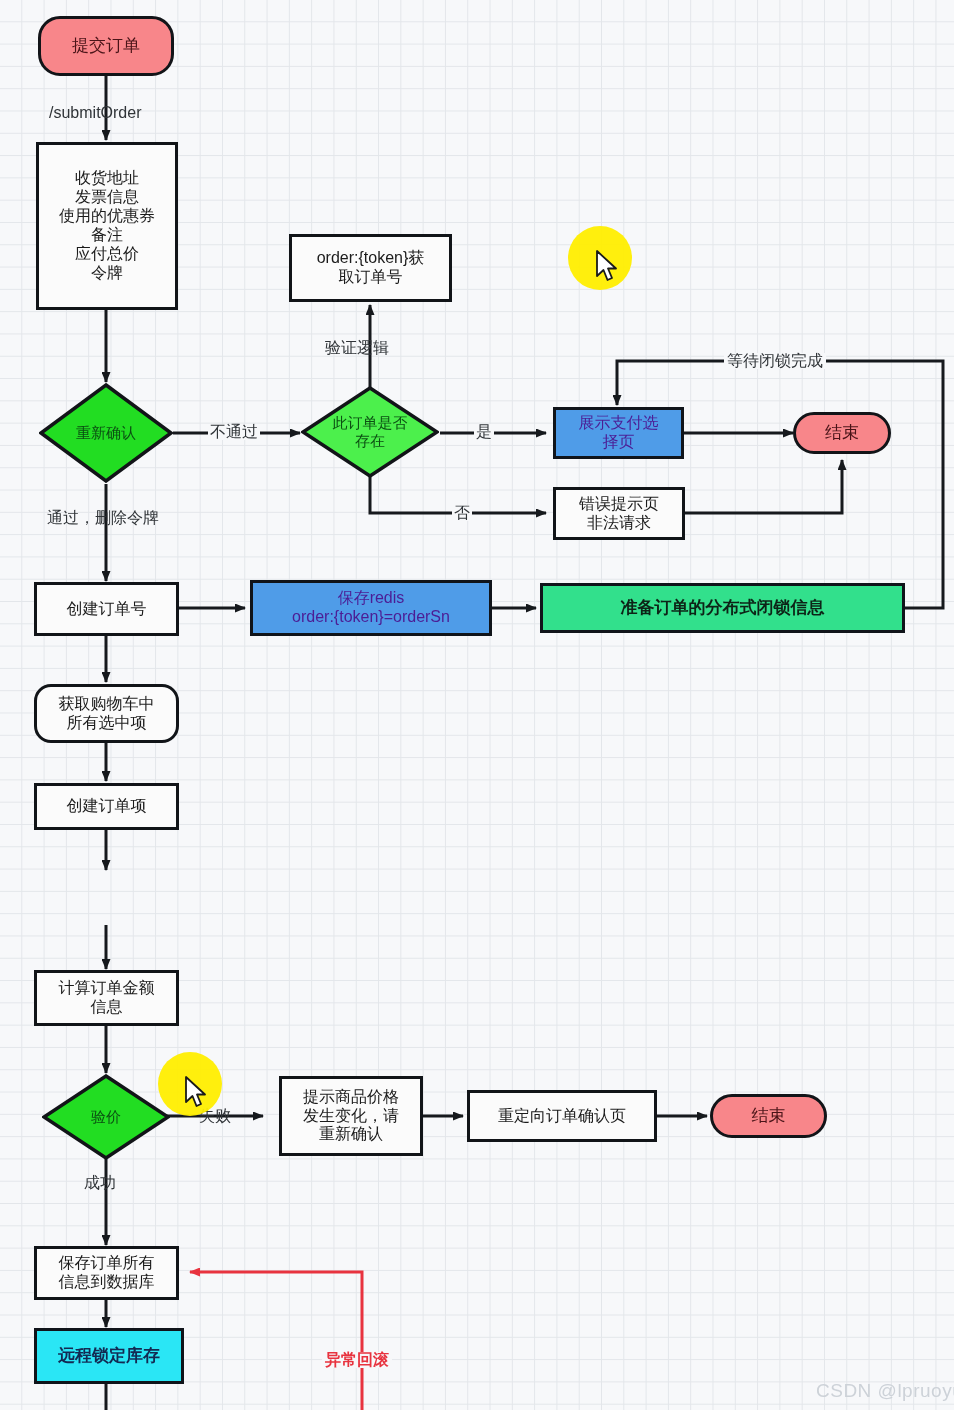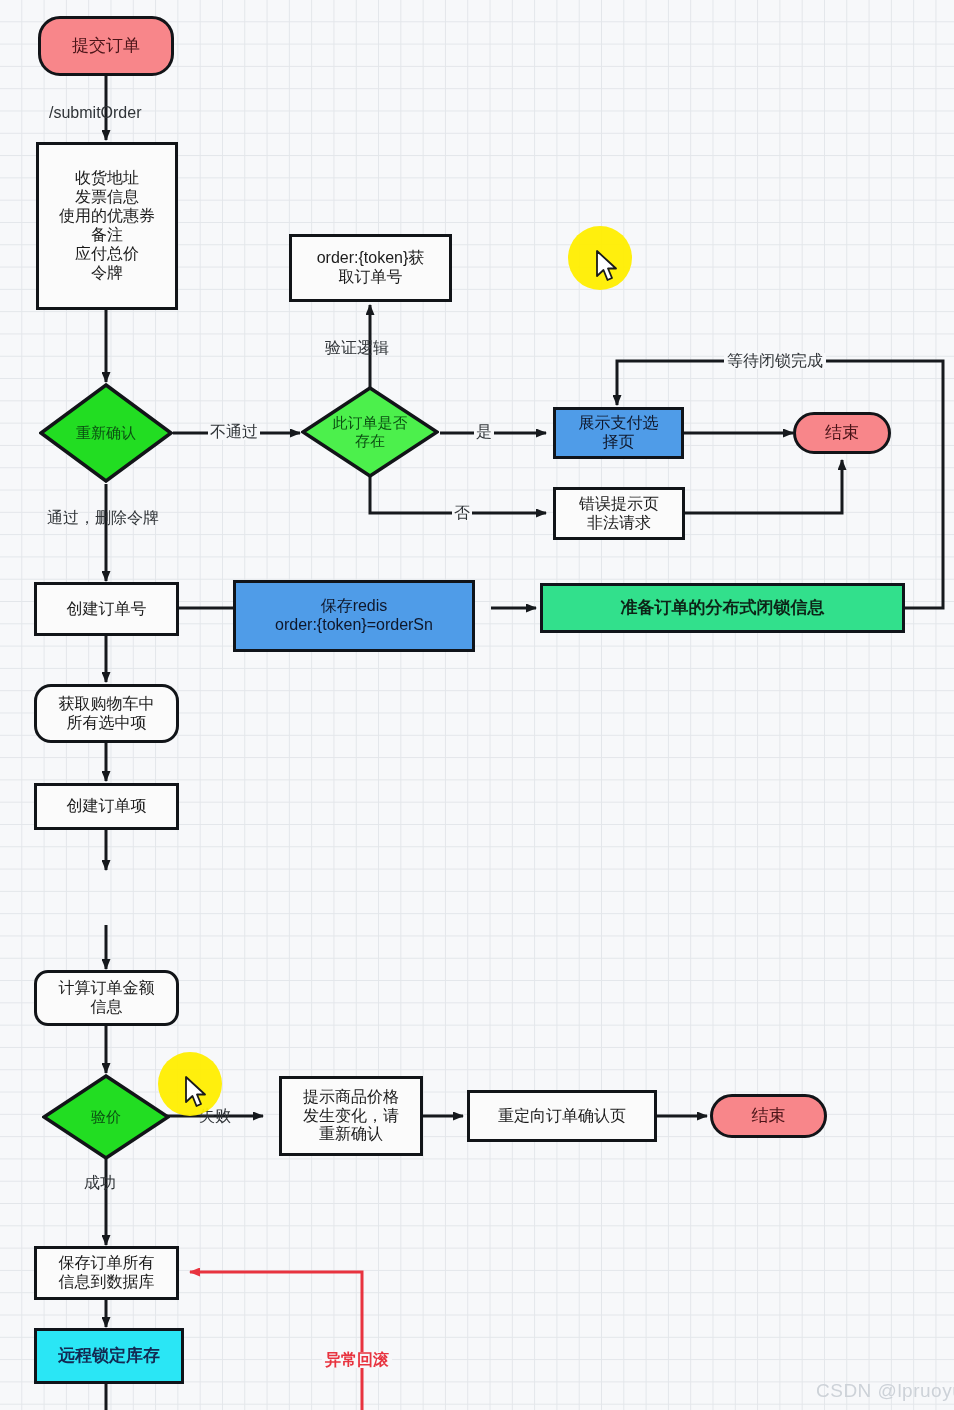--- a/index.html
+++ b/index.html
@@ -47,21 +47,21 @@
     font-size:15px;
     color:#0b4f12;
   }
   .dec .dshape{
     position:absolute;left:0;top:0;width:100%;height:100%;
   }
   .dec .dlabel{position:relative;z-index:2;}
   .blue{
     background:#4f9ce8;
     border:3px solid #10141a;
-    color:#0f172a;
+    color:#4c1d95;
     font-size:16px;
   }
   .mint{
     background:#32e08c;
     border:3px solid #10141a;
     color:#0d2417;
     font-size:17px;
     font-weight:bold;
   }
   .cyan{
@@ -193,32 +193,32 @@
   <div class="node blue" style="left:553px;top:407px;width:131px;height:52px;">展示支付选
 择页</div>
 
   <div class="node term" style="left:793px;top:412px;width:98px;height:42px;">结束</div>
 
   <div class="node proc" style="left:553px;top:487px;width:132px;height:53px;">错误提示页
 非法请求</div>
 
   <div class="node proc" style="left:34px;top:582px;width:145px;height:54px;">创建订单号</div>
 
-  <div class="node blue" style="left:233px;top:580px;width:242px;height:72px;">保存redis
+  <div class="node blue" style="left:250px;top:580px;width:242px;height:56px;">保存redis
 order:{token}=orderSn</div>
 
   <div class="node mint" style="left:540px;top:583px;width:365px;height:50px;">准备订单的分布式闭锁信息</div>
 
   <div class="node proc" style="left:34px;top:684px;width:145px;height:59px;border-radius:17px;">获取购物车中
 所有选中项</div>
 
   <div class="node proc" style="left:34px;top:783px;width:145px;height:47px;">创建订单项</div>
 
 
-  <div class="node proc" style="left:34px;top:970px;width:145px;height:56px;border-radius:14px;">计算订单金额
+  <div class="node proc" style="left:34px;top:970px;width:145px;height:56px;">计算订单金额
 信息</div>
 
   <div class="node dec" style="left:42px;top:1074px;width:128px;height:86px;">
     <svg class="dshape" viewBox="0 0 128 86" preserveAspectRatio="none">
       <polygon points="64,2 126,43 64,84 2,43" fill="#22dd22" stroke="#121418" stroke-width="3.5"></polygon>
     </svg>
     <span class="dlabel">验价</span>
   </div>
 
   <div class="node proc" style="left:279px;top:1076px;width:144px;height:80px;">提示商品价格

